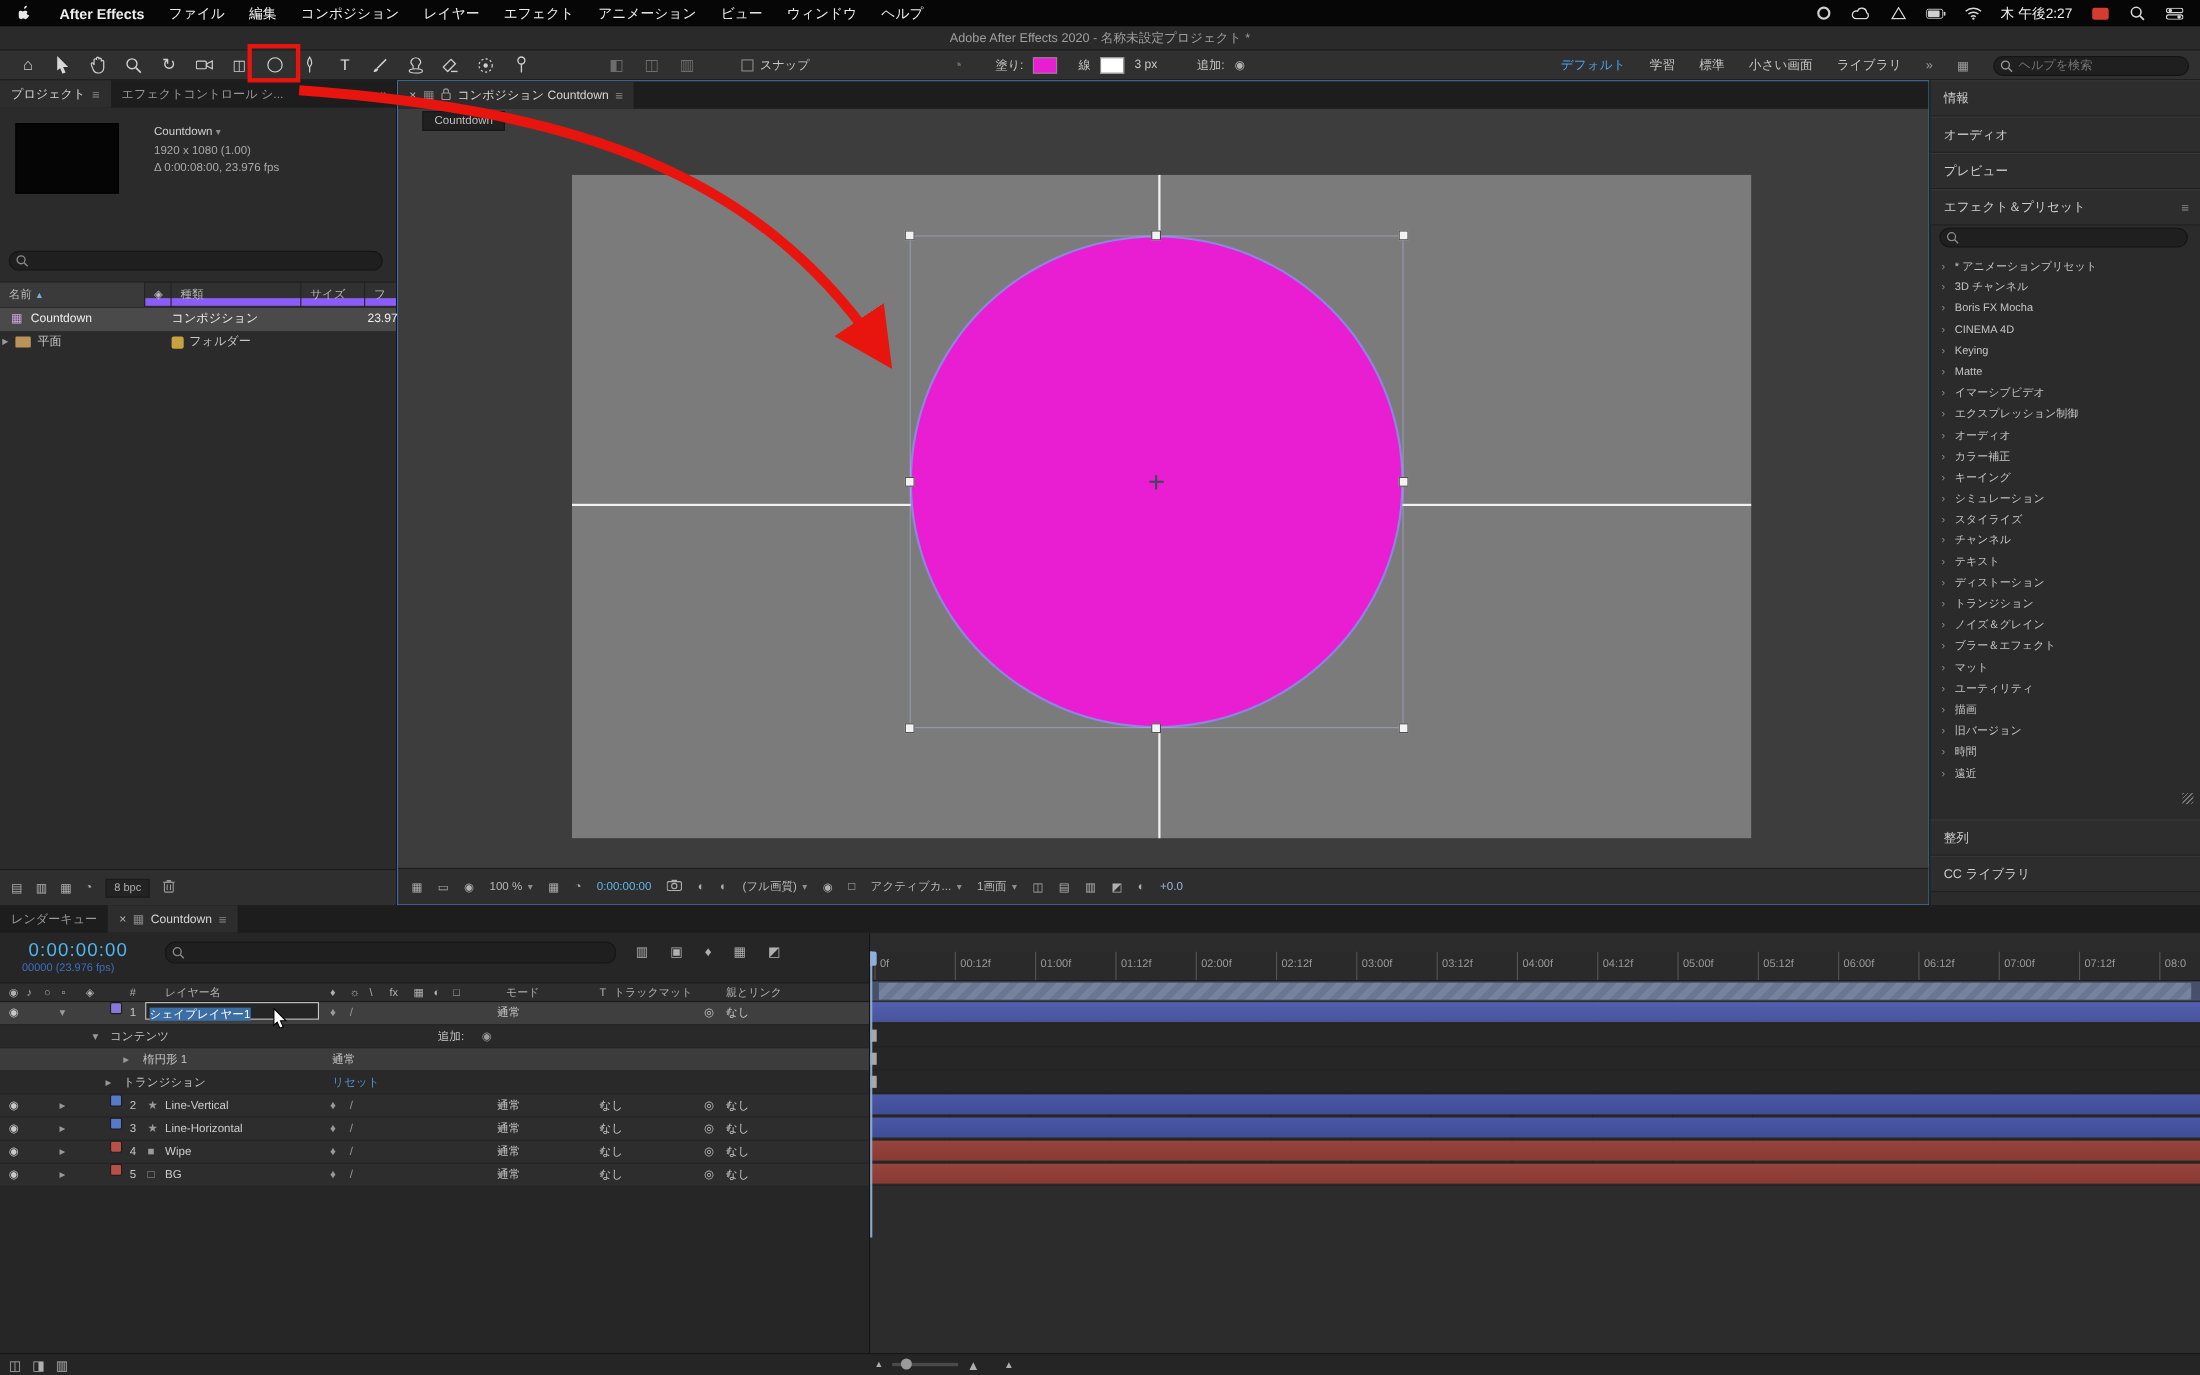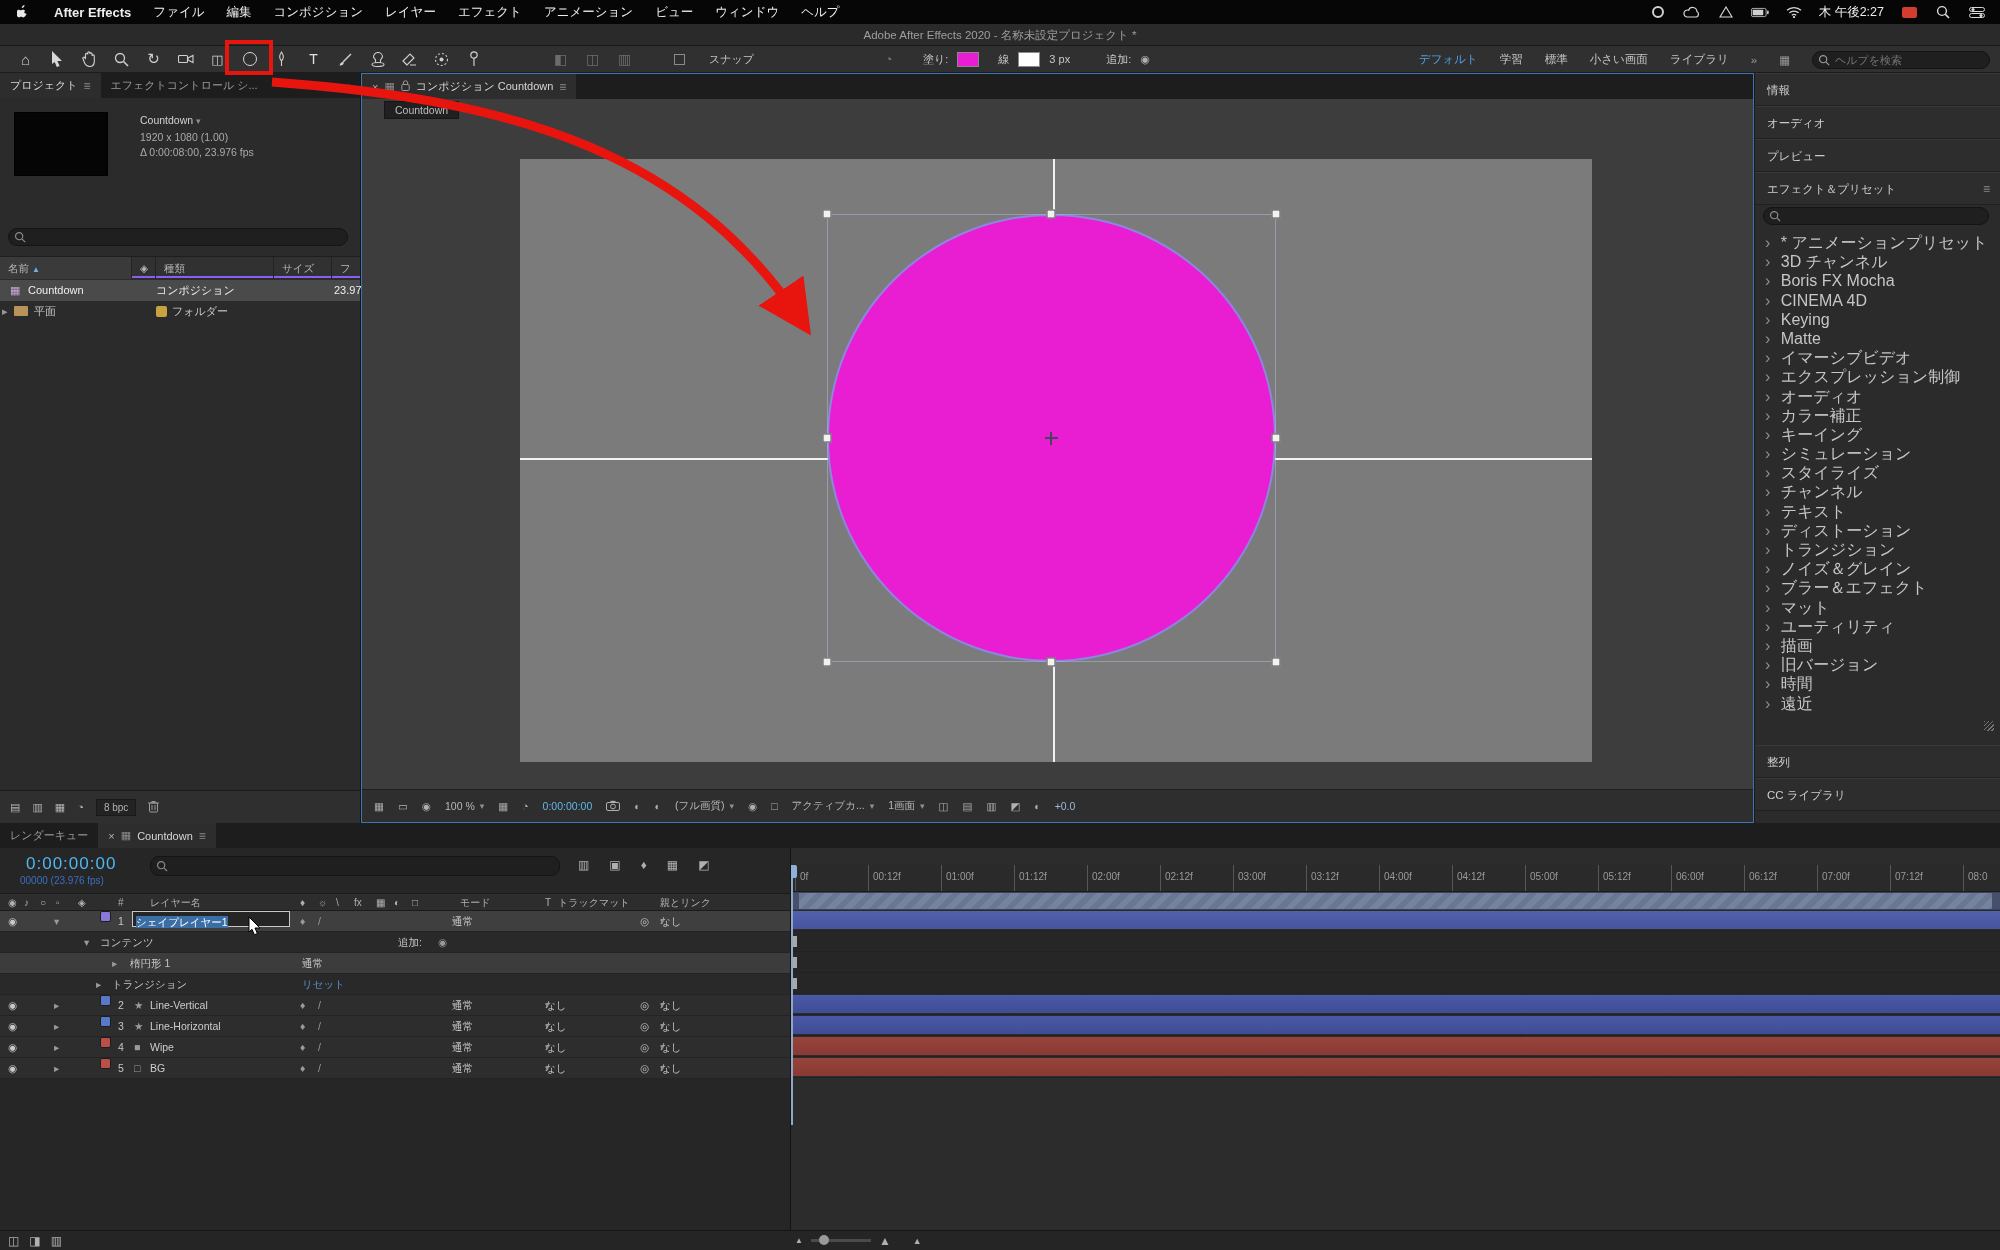--- a/index.html
+++ b/index.html
@@ -44,21 +44,21 @@
   .tab.active{background:#2d2d2d;color:#d6d6d6;}
   .pmenu{color:#8a8a8a;font-size:12px;}
 
   
   #leftcol{position:absolute;left:0;top:0;width:361px;height:750px;background:#2b2b2b;border-right:1px solid #161616;}
   #proj-body{position:absolute;left:0;top:25px;right:0;bottom:33px;background:#2b2b2b;}
   #proj-thumb{position:absolute;left:14px;top:14px;width:94px;height:64px;background:#050505;border:1px solid #000;}
   .proj-info{position:absolute;left:140px;font-size:10.5px;color:#aaaaaa;}
   #proj-search{position:absolute;left:8px;top:130px;}
   #proj-search input{width:340px;}
-  #proj-hdr{position:absolute;left:0;top:158px;right:0;height:22px;background:#313131;border-top:1px solid #1e1e1e;border-bottom:2px solid #8b5cf6;font-size:10.5px;color:#b8b8b8;}
+  #proj-hdr{position:absolute;left:0;top:158px;right:0;height:22px;background:#313131;border-top:1px solid #1e1e1e;border-bottom:7px solid #8b5cf6;font-size:10.5px;color:#b8b8b8;}
   #proj-hdr .cell{position:absolute;top:0;height:22px;line-height:22px;border-right:1px solid #232323;padding-left:8px;}
   .prow{position:absolute;left:0;right:0;height:21px;line-height:21px;font-size:11px;color:#c6c6c6;}
   .prow.sel{background:#4a4a4a;color:#eeeeee;}
   #proj-bottom{position:absolute;left:0;bottom:0;right:0;height:33px;background:#2f2f2f;border-top:1px solid #1b1b1b;display:flex;align-items:center;gap:12px;padding:0 10px;color:#9a9a9a;}
   .bpc{border:1px solid #1a1a1a;background:#232323;padding:2px 7px;font-size:10px;color:#b0b0b0;}
 
   
   #viewer{position:absolute;left:361px;top:0;width:1393px;height:750px;background:#3d3d3d;border:1px solid #3f74b3;}
   #viewer .tabbar{height:25px;}
   #pasteboard{position:absolute;left:0;top:25px;right:0;bottom:33px;background:#3d3d3d;overflow:hidden;}
@@ -79,21 +79,21 @@
   .tc{color:#5fb7e8;}
   .caret{color:#8f8f8f;font-size:9px;}
 
   
   #rightcol{position:absolute;left:1754px;top:0;width:246px;height:750px;background:#2b2b2b;border-left:1px solid #191919;}
   .rhdr{position:relative;height:33px;line-height:33px;padding-left:12px;background:#2d2d2d;
     border-top:1px solid #383838;border-bottom:1px solid #202020;color:#cfcfcf;font-size:11.5px;}
   #fx-search{position:absolute;left:8px;top:134px;}
   #fx-search input{width:226px;}
   #fx-list{position:absolute;left:0;top:160px;width:246px;}
-  .fxrow{height:19.2px;line-height:19.2px;padding-left:10px;font-size:16px;color:#c6c6c6;white-space:nowrap;}
+  .fxrow{height:19.2px;line-height:19.2px;padding-left:10px;font-size:10px;color:#c6c6c6;white-space:nowrap;}
   .fxrow .chev{color:#8f8f8f;margin-right:6px;}
   #grip{position:absolute;right:6px;top:648px;width:10px;height:10px;
     background:repeating-linear-gradient(135deg,#777 0 1px,transparent 1px 3px);}
 
   
   #timeline{position:absolute;left:0;top:823px;width:2000px;height:427px;background:#262626;}
   #tl-tabs{position:absolute;left:0;top:0;right:0;height:25px;background:#1d1d1d;display:flex;font-size:11px;color:#9a9a9a;}
   #tl-left{position:absolute;left:0;top:25px;width:791px;bottom:20px;background:#262626;border-right:1px solid #141414;}
   #tl-time{position:absolute;left:26px;top:6px;font-size:17px;color:#4fb7ef;letter-spacing:1px;}
   #tl-frames{position:absolute;left:20px;top:27px;font-size:10px;color:#3c6fc0;}
@@ -293,21 +293,21 @@
           <circle cx="5" cy="4" r="3.2" fill="none" stroke="#cfcfcf" stroke-width="1.2"></circle>
           <line x1="5" y1="7.2" x2="5" y2="15" stroke="#cfcfcf" stroke-width="1.2"></line>
         </svg>
       </span>
 
     <span style="width:46px;"></span>
     <span class="tool dim">◧</span>
     <span class="tool dim">◫</span>
     <span class="tool dim">▥</span>
     <span style="width:20px;"></span>
-    <span class="flex" style="gap:24px;">
+    <span class="flex" style="gap:6px;">
       <span style="width:11px;height:11px;border:1px solid #8a8a8a;display:inline-block;"></span>
       <span>スナップ</span>
     </span>
     <span style="width:105px;"></span>
     <span class="tool dim">◔</span>
     <span style="margin-left:14px;">塗り:</span>
     <span class="swatch" style="background:#e91ed3;"></span>
     <span style="margin-left:10px;">線</span>
     <span class="swatch" style="background:#ffffff;"></span>
     <span>3 px</span>

